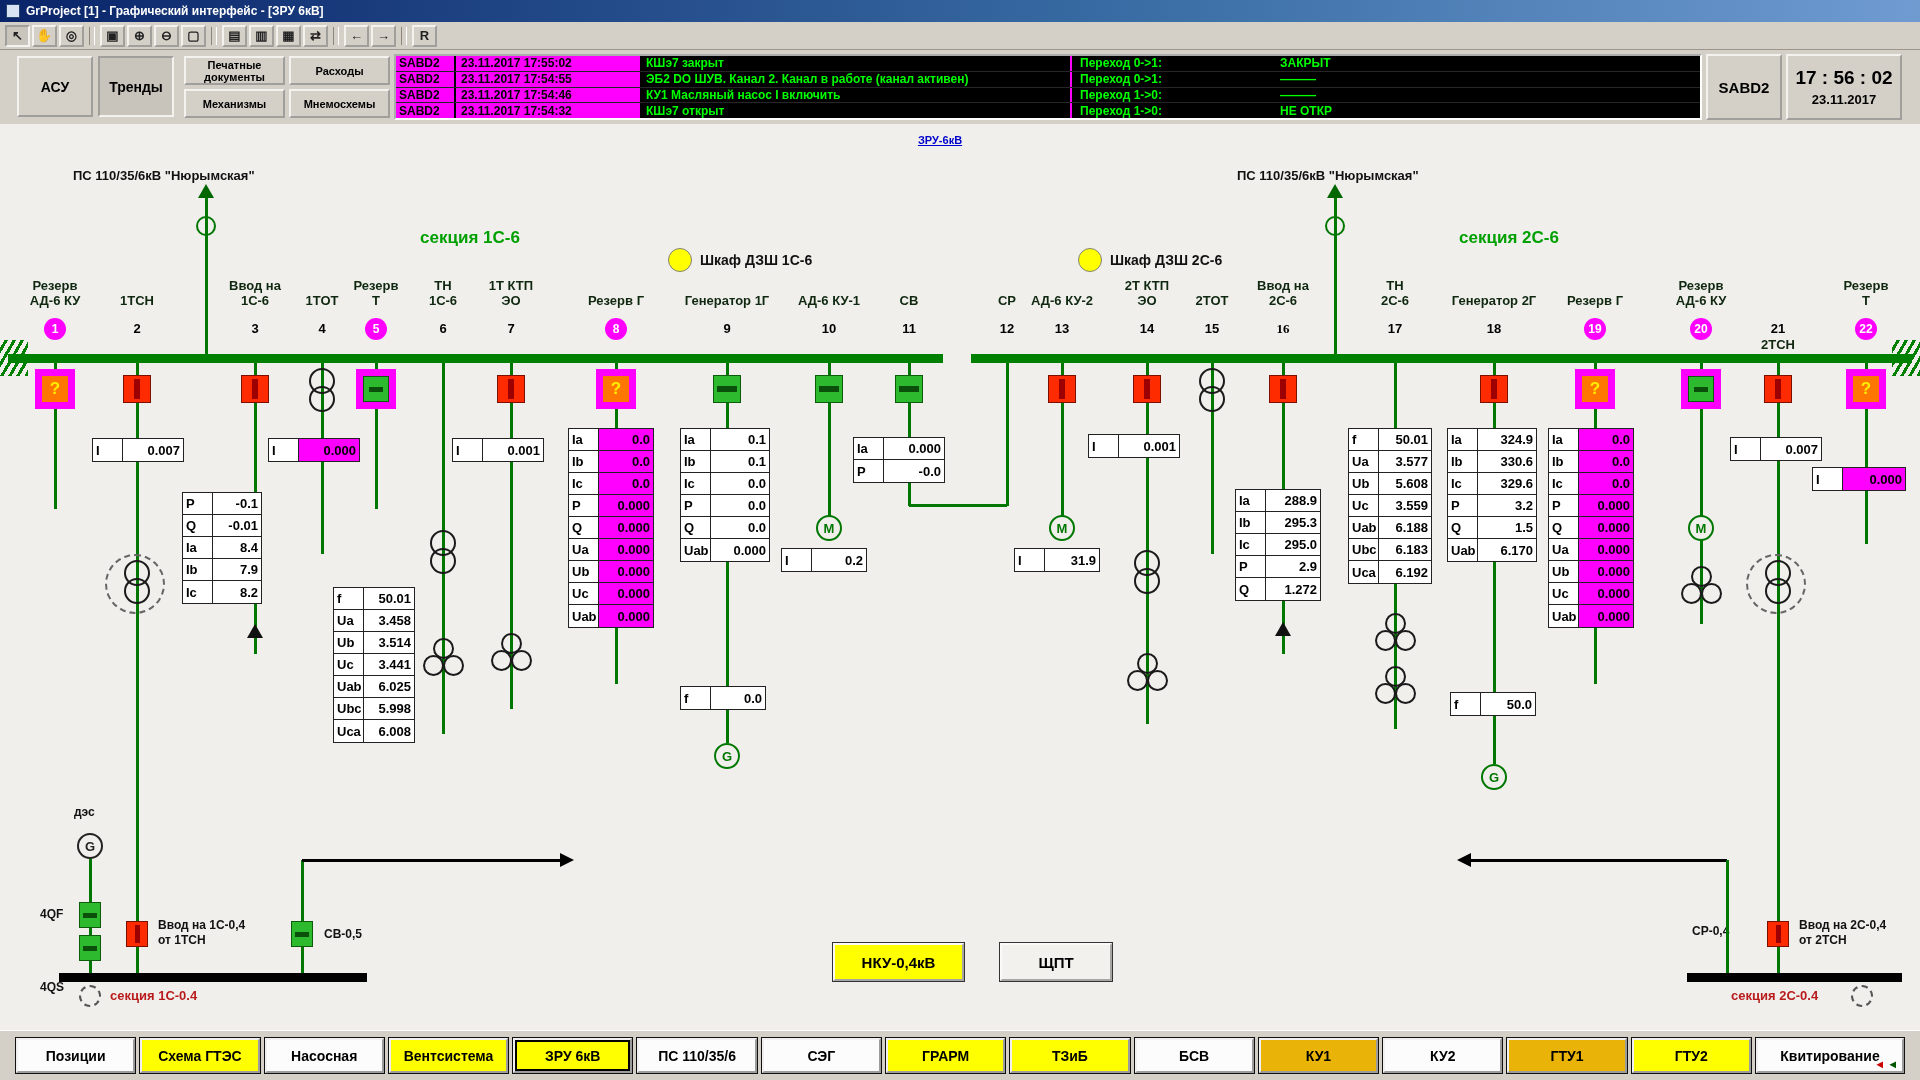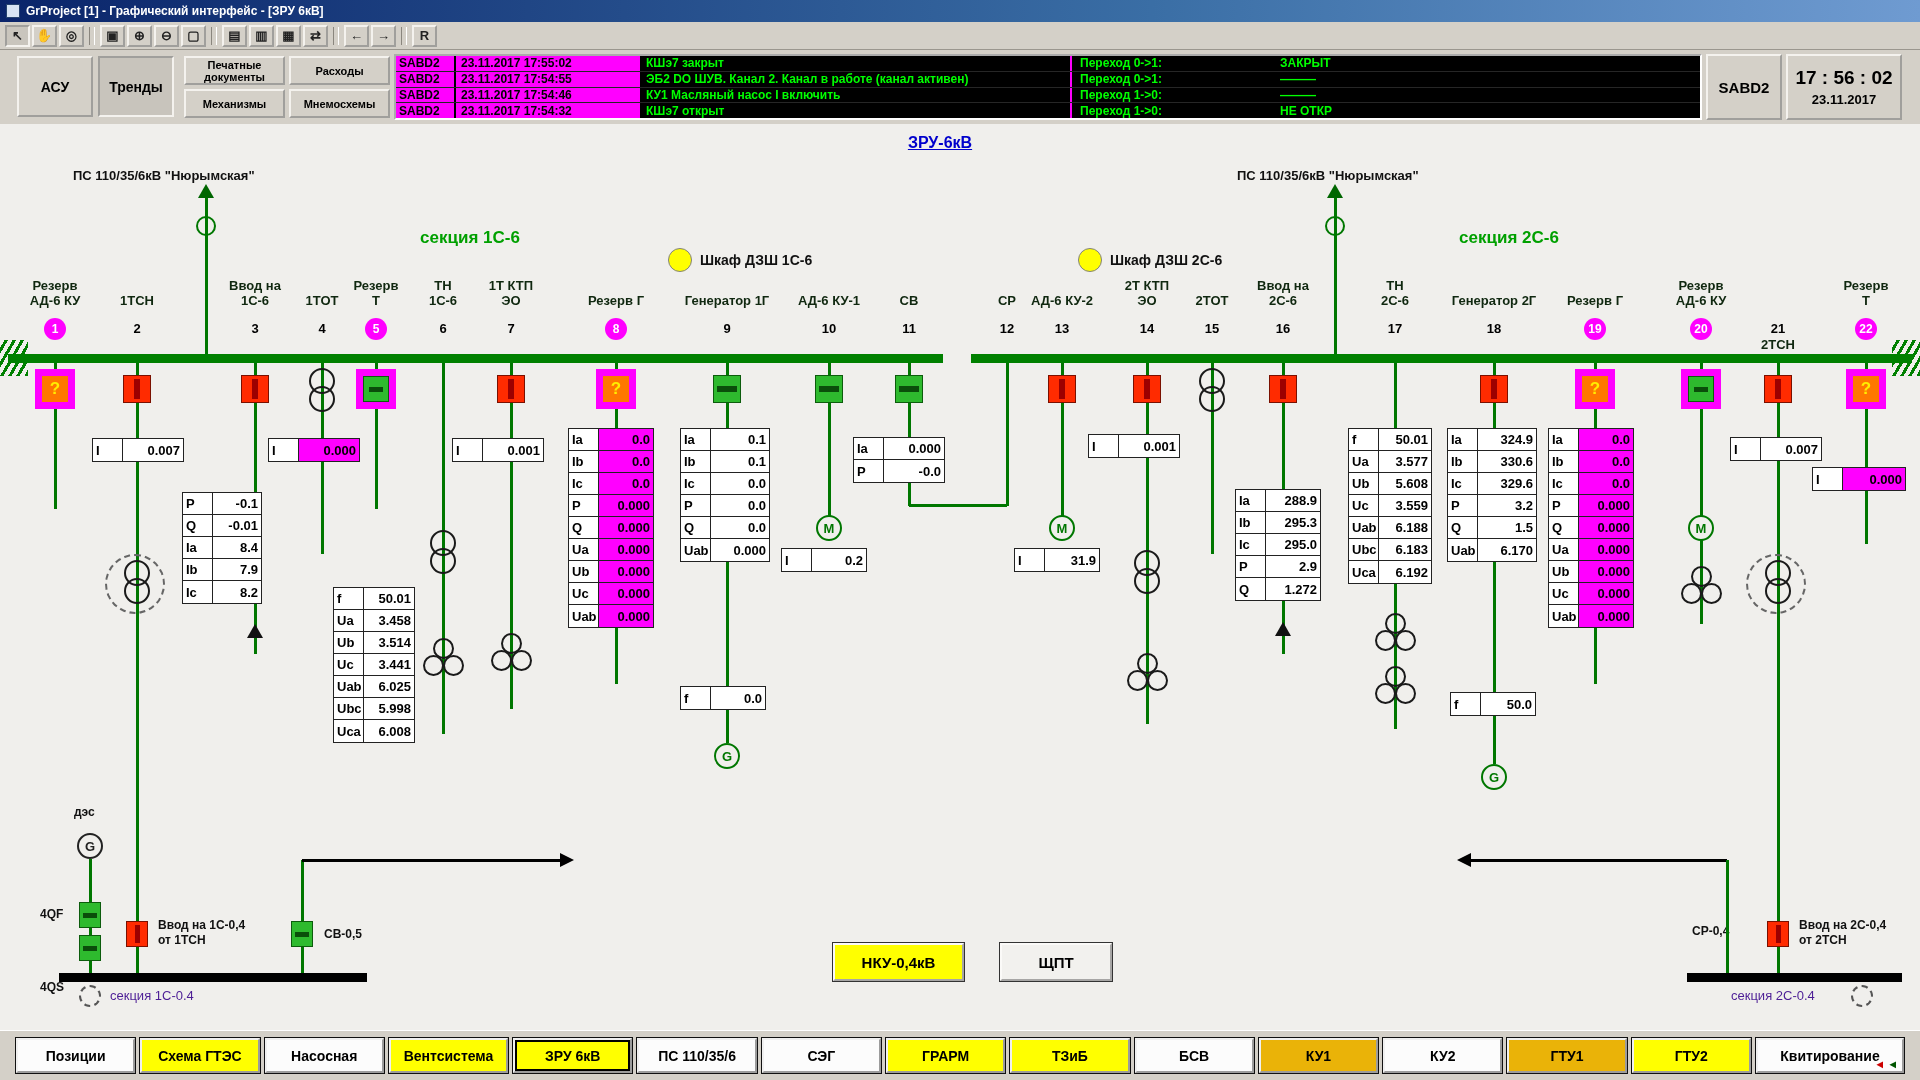--- a/index.html
+++ b/index.html
@@ -22,21 +22,21 @@
 .lsrc{width:58px;background:#ff00ff;color:#000;padding-left:3px}
 .ltime{width:186px;background:#ff00ff;color:#000;padding-left:5px;border-left:2px solid #000}
 .lmsg{width:430px;color:#00ff00;padding-left:6px}
 .ltrans{flex:1;color:#00ff00;border-left:2px solid #ff00ff;padding-left:8px}
 .ltlab{width:200px}
 .stbox{position:absolute;left:1706px;top:4px;width:76px;height:66px;background:#d4d0c8;border:2px outset #f4f2ee;display:flex;align-items:center;justify-content:center;font-weight:bold;font-size:15px}
 .timebox{position:absolute;left:1786px;top:4px;width:116px;height:66px;background:#d4d0c8;border:2px outset #f4f2ee;display:flex;flex-direction:column;align-items:center;justify-content:center;gap:3px}
 .time{font-size:19px;font-weight:bold}
 .date{font-size:13px;font-weight:bold}
 .mimic{position:relative;height:906px;background:#f0efec;overflow:hidden}
-.mtitle{position:absolute;left:860px;top:10px;width:160px;text-align:center;font-size:16px;font-weight:bold;color:#0000cc;text-decoration:underline}
+.mtitle{position:absolute;left:860px;top:10px;width:160px;text-align:center;font-size:11px;font-weight:bold;color:#0000cc;text-decoration:underline}
 .feedlab{position:absolute;font-size:13px;font-weight:bold;color:#111;white-space:nowrap}
 .sectitle{position:absolute;text-align:center;font-size:17px;font-weight:bold;color:#00a000}
 .ycirc{position:absolute;width:24px;height:24px;border-radius:50%;background:#ffff00;border:1px solid #808080}
 .dzlab{position:absolute;font-size:14px;font-weight:bold;color:#111;white-space:nowrap}
 .bus{position:absolute;height:9px;background:#008000;z-index:2}
 .hatch{position:absolute;width:28px;height:36px;background:repeating-linear-gradient(120deg,transparent 0 4px,#008000 4px 7px)}
 .gline{position:absolute;background:#007700;z-index:1}
 .bline{position:absolute;background:#000;z-index:1}
 .baylab{position:absolute;text-align:center;font-size:13px;font-weight:bold;color:#102810;line-height:15px;white-space:nowrap}
 .nump{position:absolute;text-align:center;font-size:13px;font-weight:bold;color:#000}
@@ -61,21 +61,21 @@
 .unkin{width:26px;height:26px;background:#ff7700;color:#ffee00;font-weight:bold;font-size:17px;display:flex;align-items:center;justify-content:center}
 .openin{width:26px;height:26px;background:#2eba2e;border:1px solid #0c5c0c;display:flex;align-items:center;justify-content:center}
 .mtable{position:absolute;background:#fff;border:1px solid #222;z-index:5}
 .mrow{display:flex;height:22px;border-bottom:1px solid #222}
 .mrow:last-child{border-bottom:none}
 .mlab{width:30px;border-right:1px solid #222;display:flex;align-items:center;padding-left:3px;font-size:13px;font-weight:bold}
 .mval{flex:1;display:flex;align-items:center;justify-content:flex-end;padding-right:3px;font-size:13px;font-weight:bold}
 .mag{background:#ff00ff}
 .slab{position:absolute;font-size:12px;font-weight:bold;color:#111}
 .flab{position:absolute;font-size:12px;font-weight:bold;color:#111;line-height:14px;white-space:nowrap}
-.slab2{position:absolute;font-size:13px;font-weight:normal;color:#4c1d95;white-space:nowrap}
+.slab2{position:absolute;font-size:13px;font-weight:bold;color:#b91c1c;white-space:nowrap}
 .trir{position:absolute;width:0;height:0;border-top:7px solid transparent;border-bottom:7px solid transparent;border-left:14px solid #000;z-index:1}
 .tril{position:absolute;width:0;height:0;border-top:7px solid transparent;border-bottom:7px solid transparent;border-right:14px solid #000;z-index:1}
 .bbus{position:absolute;height:9px;background:#000;z-index:2}
 .dashc{position:absolute;width:22px;height:22px;border:2px dashed #555;border-radius:50%}
 .mimbtn{position:absolute;background:#f2f1ee;border:2px outset #fbfaf8;outline:1px solid #333;font-size:15px;font-weight:bold;display:flex;align-items:center;justify-content:center;z-index:6}
 .yb{background: #ffff00}
 .bottomnav{height:50px;background:#d4d0c8;display:flex;gap:5px;padding:7px 16px;border-top:1px solid #fff}
 .navbtn{flex:1;border:2px outset #f0f0f0;outline:1px solid #111;font-size:14px;font-weight:bold;display:flex;align-items:center;justify-content:center;position:relative;color:#000}
 .white{background:#fcfcfc}
 .yellow{background:#ffff00}
@@ -459,21 +459,21 @@
         <div class="mval">0.001</div>
       </div>
     </div>
     <div class="baylab" style="left: 1157px; top: 169px; width: 110px;">2ТОТ</div>
     <div class="nump" style="left: 1201px; top: 197px; width: 22px;">15</div>
     <div class="gline" style="left: 1211px; top: 239px; width: 3px; height: 191px;"></div>
     <div class="tc" style="left: 1199px; top: 244px;"></div>
     <div class="tc" style="left: 1199px; top: 262px;"></div>
     <div class="baylab" style="left: 1228px; top: 154px; width: 110px;">Ввод на</div>
     <div class="baylab" style="left: 1228px; top: 169px; width: 110px;">2С-6</div>
-    <div class="nump" style="left: 1272px; top: 197px; width: 22px;">16</div>
+    <div class="nump" style="left: 1272px; top: 197px; width: 22px; font-family: Liberation Serif, serif;">16</div>
     <div class="gline" style="left: 1282px; top: 239px; width: 3px; height: 291px;"></div>
     <div class="triup dark" style="left: 1275px; top: 498px;"></div>
     <div class="bk closed" style="left: 1269px; top: 251px;">
       <div class="barv"></div>
     </div>
     <div class="mtable" style="left: 1235px; top: 365px; width: 86px;">
       <div class="mrow">
         <div class="mlab">Ia</div>
         <div class="mval">288.9</div>
       </div>

